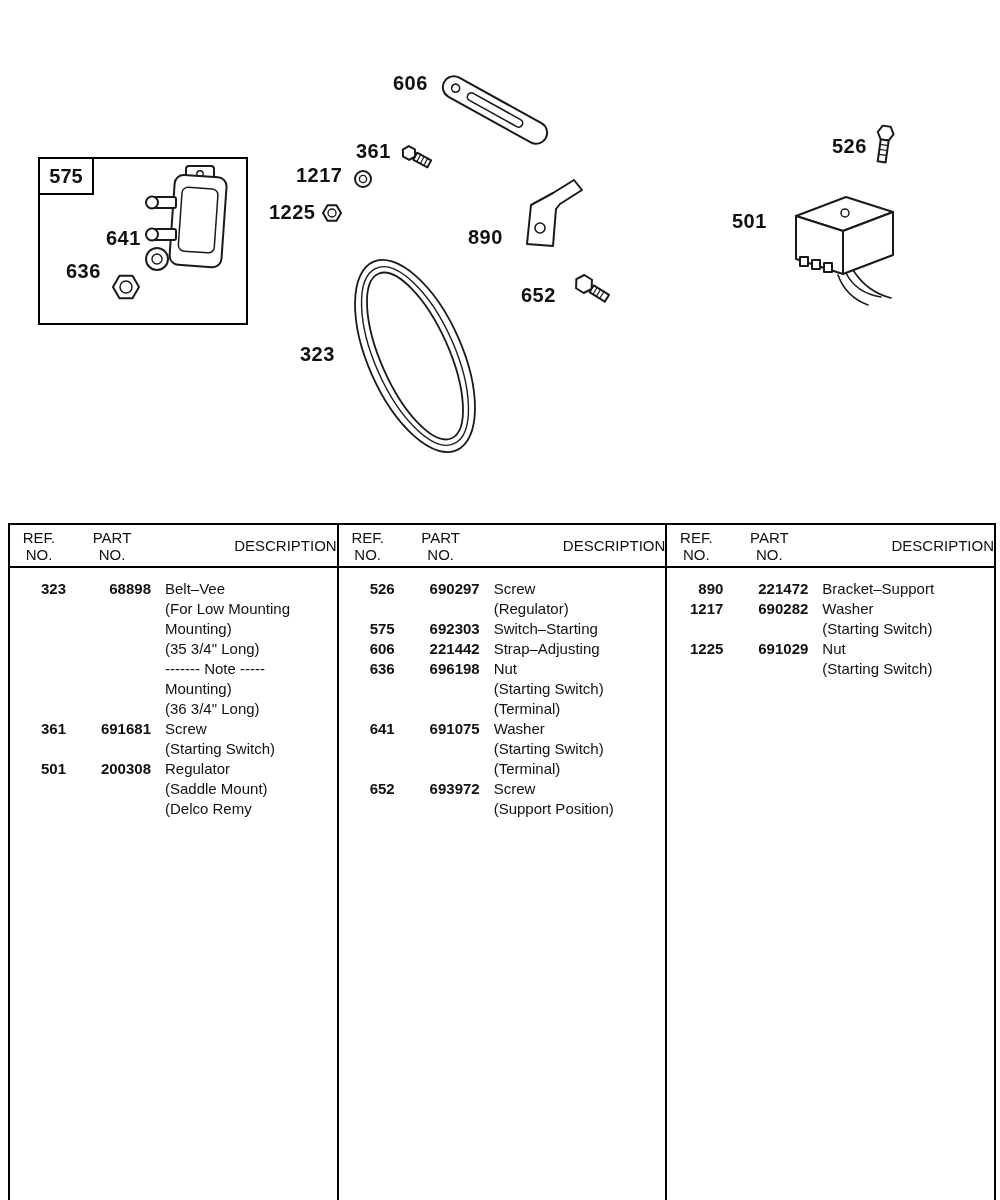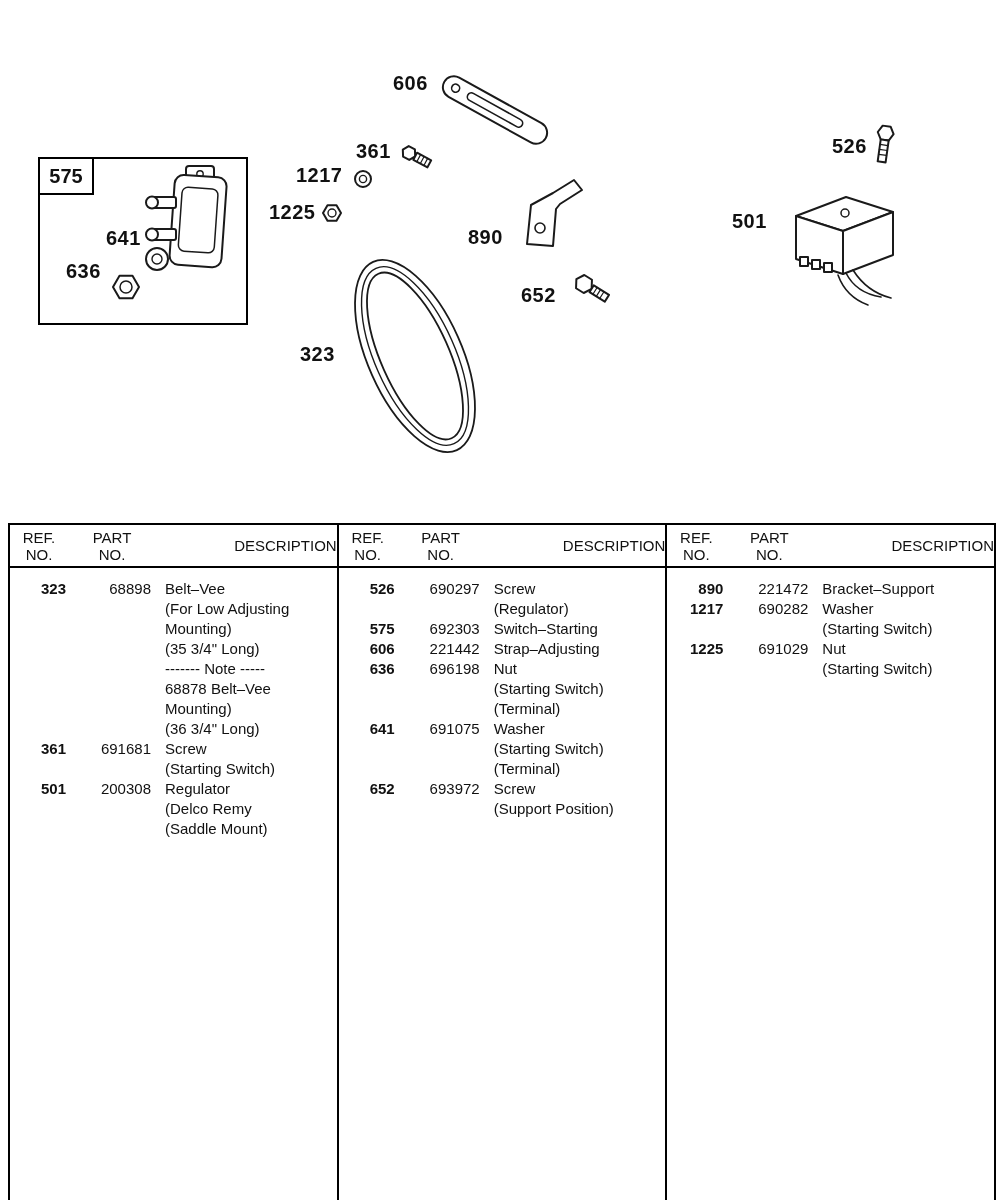--- a/index.html
+++ b/index.html
@@ -33,21 +33,21 @@
   .thead{
     height:41px;border-bottom:2px solid #000;
     display:grid;grid-template-columns:58px 88px 1fr;align-items:center;
     font-size:15px;
   }
   .h-stack{text-align:center;line-height:17px;}
   .h-desc{text-align:right;}
   .tbody{padding-top:11px;font-size:15px;line-height:20px;}
   .trow{display:grid;grid-template-columns:58px 88px 1fr;}
   .c-ref{text-align:right;font-weight:bold;padding-right:2px;}
-  .c-part{text-align:right;font-weight:normal;padding-right:5px;}
+  .c-part{text-align:right;font-weight:bold;padding-right:5px;}
   .c-desc{padding-left:9px;white-space:pre-wrap;}
   .c-desc b{font-weight:normal;}
 </style>
 </head>
 <body>
 
 <div class="page">
 
   <div class="diagram">
 
@@ -177,41 +177,36 @@
       </div>
       <div class="tbody">
           <div class="trow">
             <span class="c-ref">323</span>
             <span class="c-part">68898</span>
             <span class="c-desc">Belt–Vee</span>
           </div>
           <div class="trow">
             <span class="c-ref"></span>
             <span class="c-part"></span>
-            <span class="c-desc">(For Low Adjusting</span>
+            <span class="c-desc">(For Low Mounting</span>
           </div>
           <div class="trow">
             <span class="c-ref"></span>
             <span class="c-part"></span>
             <span class="c-desc">Mounting)</span>
           </div>
           <div class="trow">
             <span class="c-ref"></span>
             <span class="c-part"></span>
             <span class="c-desc">(35 3/4" Long)</span>
           </div>
           <div class="trow">
             <span class="c-ref"></span>
             <span class="c-part"></span>
             <span class="c-desc"><b>------- Note -----</b></span>
-          </div>
-          <div class="trow">
-            <span class="c-ref"></span>
-            <span class="c-part"></span>
-            <span class="c-desc"><b>68878 </b>Belt–Vee</span>
           </div>
           <div class="trow">
             <span class="c-ref"></span>
             <span class="c-part"></span>
             <span class="c-desc">Mounting)</span>
           </div>
           <div class="trow">
             <span class="c-ref"></span>
             <span class="c-part"></span>
             <span class="c-desc">(36 3/4" Long)</span>
@@ -227,26 +222,26 @@
             <span class="c-desc">(Starting Switch)</span>
           </div>
           <div class="trow">
             <span class="c-ref">501</span>
             <span class="c-part">200308</span>
             <span class="c-desc">Regulator</span>
           </div>
           <div class="trow">
             <span class="c-ref"></span>
             <span class="c-part"></span>
+            <span class="c-desc">(Saddle Mount)</span>
+          </div>
+          <div class="trow">
+            <span class="c-ref"></span>
+            <span class="c-part"></span>
             <span class="c-desc">(Delco Remy</span>
-          </div>
-          <div class="trow">
-            <span class="c-ref"></span>
-            <span class="c-part"></span>
-            <span class="c-desc">(Saddle Mount)</span>
           </div>
         </div>
     </div>
 
     <div class="tcol">
       <div class="thead">
         <div class="h-stack">
           <div>REF.</div>
           <div>NO.</div>
         </div>

